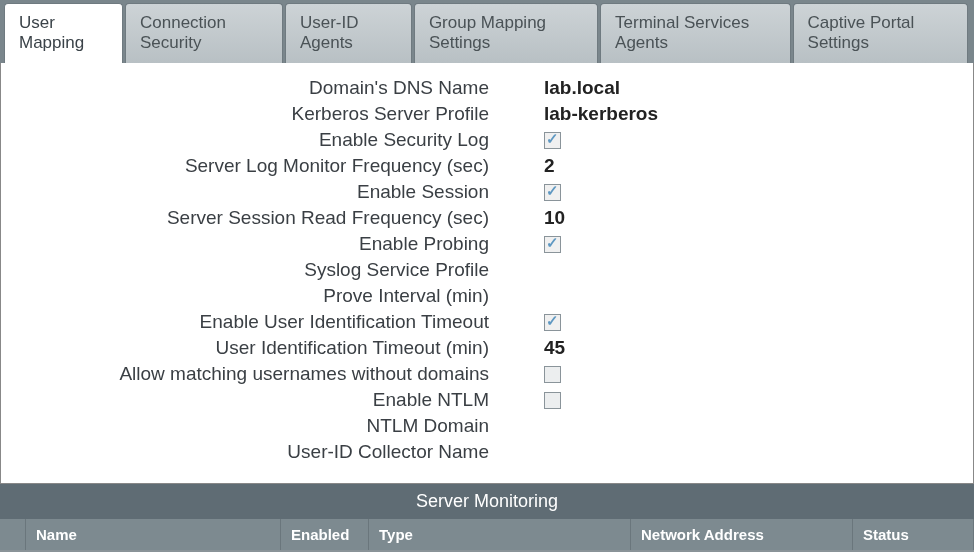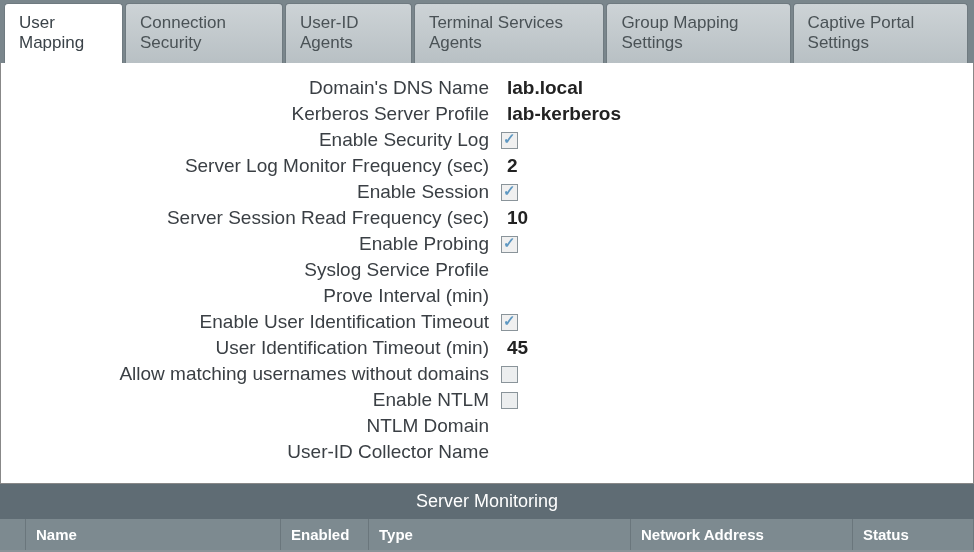--- a/index.html
+++ b/index.html
@@ -1,24 +1,24 @@
 <!DOCTYPE html>
 <html><head>
   <meta charset="utf-8">
   <style>
     * { box-sizing: border-box; margin: 0; padding: 0; }
     body { font-family: Arial, Helvetica, sans-serif; background: #8a9398; width: 974px; height: 552px; overflow: hidden; font-size: 17px; }
     .tab-bar { display: flex; background: #7a868c; padding: 3px 4px 0 4px; gap: 0; }
     .tab { background: linear-gradient(to bottom, #cdd3d6, #b8c0c4); color: #4a5256; padding: 9px 14px 10px 14px; border: 1px solid #6f7a80; border-bottom: none; margin-right: 2px; cursor: pointer; font-size: 17px; border-radius: 4px 4px 0 0; position: relative; }
     .tab.active { background: #ffffff; color: #3a4248; font-weight: 400; z-index: 2; }
     .content-panel { background: #ffffff; border: 1px solid #888; border-top: none; padding: 12px 30px 18px 30px; }
-    .field-row { display: flex; align-items: flex-start; padding: 2px 0; }
+    .field-row { display: flex; align-items: flex-start; padding: 2px 0; gap: 43px; }
     .field-label { width: 470px; text-align: right; padding-right: 12px; color: #3a3f44; font-size: 19px; }
     .field-value { flex: 1; font-size: 19px; color: #222; }
-    .field-value.bold { font-weight: bold; margin-left: 6px; }
+    .field-value.bold { font-weight: bold; }
     .chk { width: 17px; height: 17px; display: inline-block; border: 1px solid #8a949a; background: #fff; position: relative; vertical-align: middle; }
     .chk.on { background: #f0f0f0; }
     .chk.on::after { content: "✓"; position: absolute; top: -3px; left: 1px; font-size: 15px; color: #5f98c2; font-weight: bold; }
     .chk.off { background: #eceeef; }
     .section-hdr { background: #5f6c74; color: #ffffff; padding: 7px 12px; font-size: 18px; text-align: center; }
     .grid-hdr { display: flex; background: #7d8a90; color: #ffffff; font-size: 15px; }
     .grid-hdr .cell { padding: 7px 10px; border-right: 1px solid #6a767c; font-weight: bold; }
     .col-select { width: 26px; display: flex; align-items: center; justify-content: center; }
     .col-name { width: 255px; }
     .col-enabled { width: 88px; display:flex; align-items:center; }
@@ -26,22 +26,22 @@
     .col-addr { width: 222px; }
     .col-status { flex: 1; }
   </style>
 </head>
 <body>
 
 <div class="tab-bar">
   <div class="tab active">User Mapping</div>
   <div class="tab">Connection Security</div>
   <div class="tab">User-ID Agents</div>
+  <div class="tab">Group Mapping Settings</div>
   <div class="tab">Terminal Services Agents</div>
-  <div class="tab">Group Mapping Settings</div>
   <div class="tab">Captive Portal Settings</div>
 </div>
 
 <div class="content-panel">
   <div class="field-row">
       <div class="field-label">Domain's DNS Name</div>
       <div class="field-value bold">lab.local</div>
     </div>
   <div class="field-row">
       <div class="field-label">Kerberos Server Profile</div>

